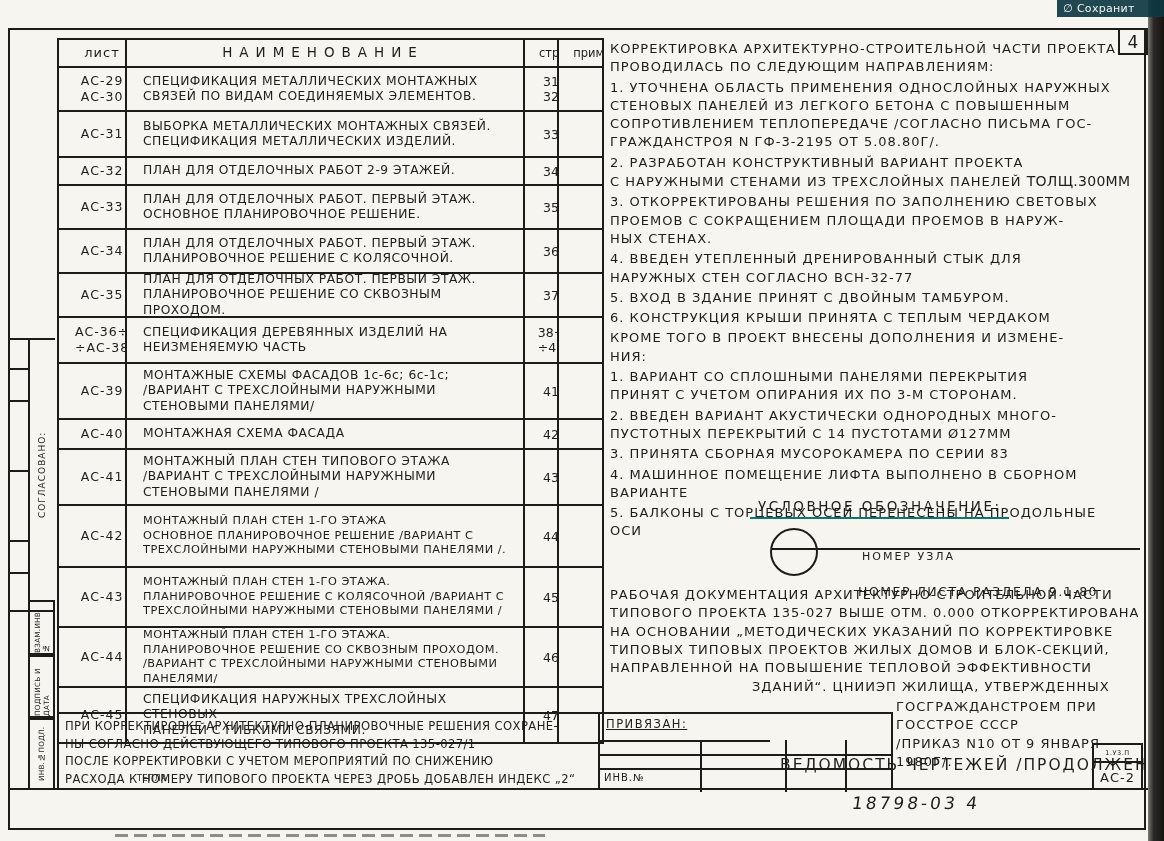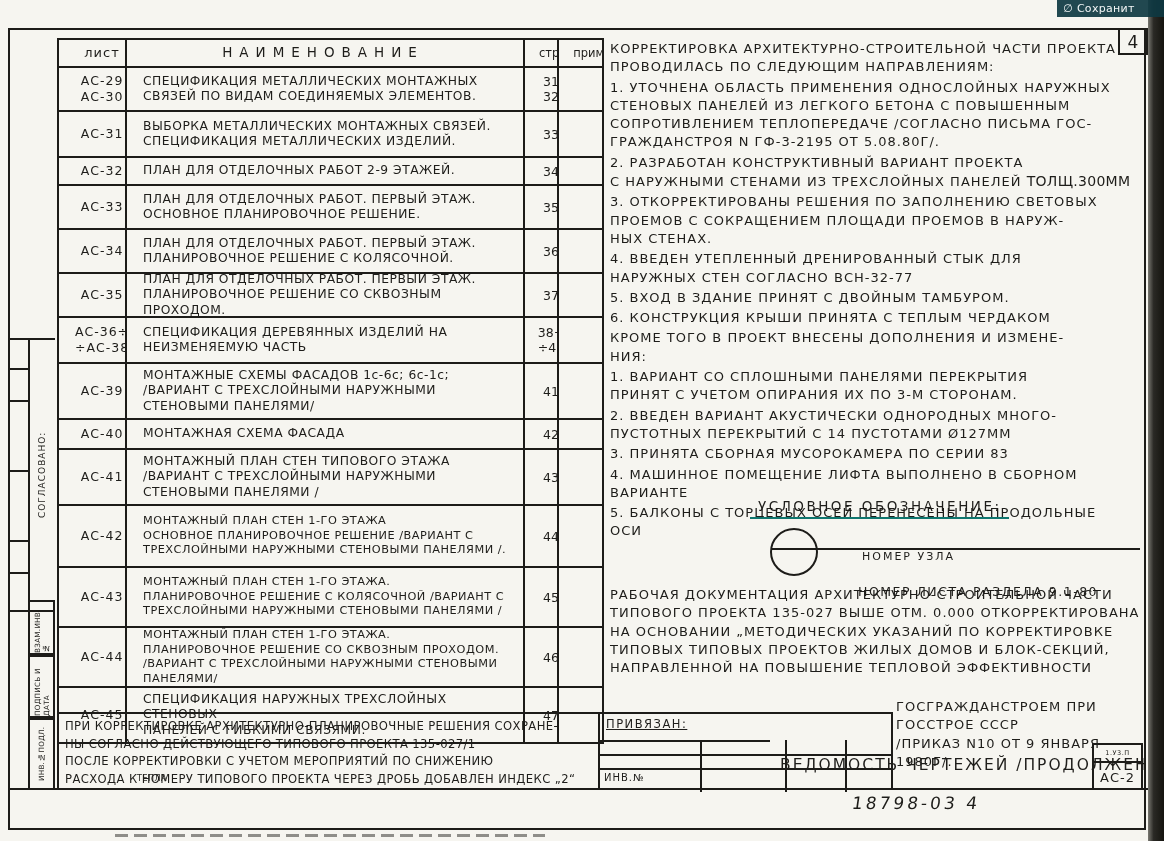--- a/index.html
+++ b/index.html
@@ -267,20 +267,21 @@
     <div id="legend-circle"></div>
     <div class="line" style="left:172px;top:520px;width:368px;height:2px;"></div>
     <div id="legend-top">НОМЕР УЗЛА</div>
     <div id="legend-bottom">НОМЕР ЛИСТА РАЗДЕЛА 9.1-80</div>
 
     <div id="p13" class="para pre">РАБОЧАЯ ДОКУМЕНТАЦИЯ АРХИТЕКТУРНО-СТРОИТЕЛЬНОЙ ЧАСТИ
 ТИПОВОГО ПРОЕКТА 135-027 ВЫШЕ ОТМ. 0.000 ОТКОРРЕКТИРОВАНА
 НА ОСНОВАНИИ „МЕТОДИЧЕСКИХ УКАЗАНИЙ ПО КОРРЕКТИРОВКЕ
 ТИПОВЫХ ТИПОВЫХ ПРОЕКТОВ ЖИЛЫХ ДОМОВ И БЛОК-СЕКЦИЙ,
 НАПРАВЛЕННОЙ НА ПОВЫШЕНИЕ ТЕПЛОВОЙ ЭФФЕКТИВНОСТИ</div>
+    <div id="p14a" class="para">ЗДАНИЙ“. ЦНИИЭП ЖИЛИЩА, УТВЕРЖДЕННЫХ</div>
     <div id="p14b" class="para pre">ГОСГРАЖДАНСТРОЕМ ПРИ ГОССТРОЕ СССР
 /ПРИКАЗ N10 ОТ 9 ЯНВАРЯ 1980Г/.</div>
 
     <div id="tb-grid">
       <div id="tb-privyazan">ПРИВЯЗАН:</div>
       <div class="line" style="left:0;top:26px;width:170px;height:2px;position:absolute;"></div>
       <div class="line" style="left:0;top:40px;width:291px;height:2px;position:absolute;"></div>
       <div class="line" style="left:0;top:54px;width:291px;height:2px;position:absolute;"></div>
       <div class="line" style="left:100px;top:26px;width:2px;height:52px;position:absolute;"></div>
       <div class="line" style="left:185px;top:26px;width:2px;height:52px;position:absolute;"></div>

